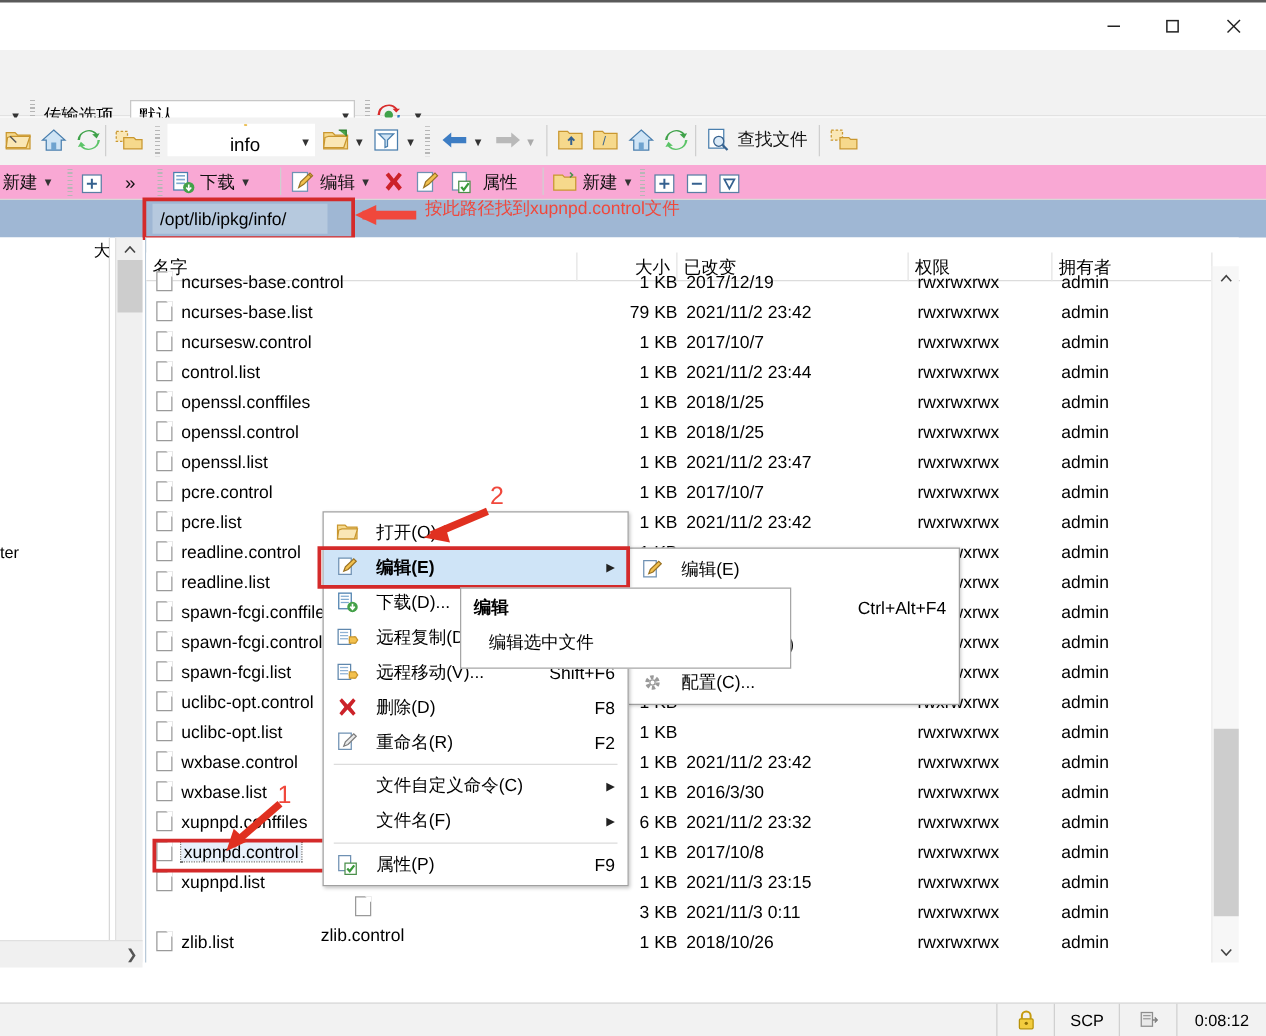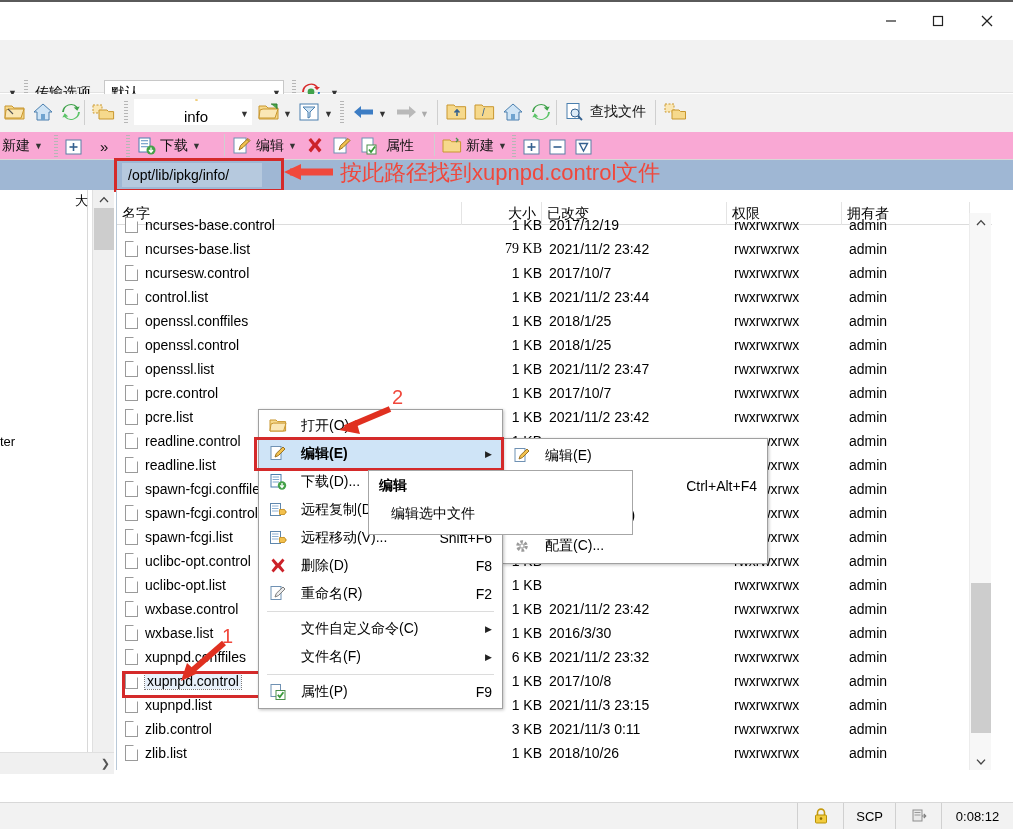--- a/index.html
+++ b/index.html
@@ -86,21 +86,21 @@
     background: #b6c9de;
     display: flex; align-items: center; padding-left: 6px;
     font-size: 14px; color: #000;
   }
   .path-redbox {
     position: absolute; left: 114px; top: 158px; width: 170px; height: 34px;
     border: 3px solid #d42a2a;
   }
   .anno-text {
     position: absolute; font-family: "Liberation Sans", sans-serif;
-    color: #f0483c; font-size: 22px; white-space: nowrap;
+    color: #f0483c; font-size: 14px; white-space: nowrap;
   }
 
   
   .leftstub {
     position: absolute; left: 0; top: 190px; width: 88px; height: 580px;
     background: #fff; border-right: 1px solid #d8d8d8;
   }
   .leftstub-text {
     position: absolute; left: 0; top: 434px; font-size: 13px; color: #000;
   }
@@ -544,21 +544,21 @@
           <div class="cell r" style="left: 345px; width: 80px;">1 KB</div>
           <div class="cell" style="left: 432px; width: 178px;">2017/12/19</div>
           <div class="cell" style="left: 617px; width: 108px;">rwxrwxrwx</div>
           <div class="cell" style="left: 732px; width: 120px;">admin</div>
         </div>
         <div class="row">
           <div class="cell namecell" style="left: 8px; width: 330px;">
             <span class="fileicon"></span>
             <span class="fname">ncurses-base.list</span>
           </div>
-          <div class="cell r" style="left: 345px; width: 80px; font-family: Liberation Serif, serif;">79 KB</div>
+          <div class="cell r" style="left: 345px; width: 80px;">79 KB</div>
           <div class="cell" style="left: 432px; width: 178px;">2021/11/2 23:42</div>
           <div class="cell" style="left: 617px; width: 108px;">rwxrwxrwx</div>
           <div class="cell" style="left: 732px; width: 120px;">admin</div>
         </div>
         <div class="row">
           <div class="cell namecell" style="left: 8px; width: 330px;">
             <span class="fileicon"></span>
             <span class="fname">ncursesw.control</span>
           </div>
           <div class="cell r" style="left: 345px; width: 80px;">1 KB</div>
@@ -740,21 +740,21 @@
           <div class="cell namecell" style="left: 8px; width: 330px;">
             <span class="fileicon"></span>
             <span class="fname">xupnpd.list</span>
           </div>
           <div class="cell r" style="left: 345px; width: 80px;">1 KB</div>
           <div class="cell" style="left: 432px; width: 178px;">2021/11/3 23:15</div>
           <div class="cell" style="left: 617px; width: 108px;">rwxrwxrwx</div>
           <div class="cell" style="left: 732px; width: 120px;">admin</div>
         </div>
         <div class="row">
-          <div class="cell namecell" style="left: 8px; width: 330px;">
+          <div class="cell namecell" style="left: 8px; width: 330px; flex-direction: column;">
             <span class="fileicon"></span>
             <span class="fname">zlib.control</span>
           </div>
           <div class="cell r" style="left: 345px; width: 80px;">3 KB</div>
           <div class="cell" style="left: 432px; width: 178px;">2021/11/3 0:11</div>
           <div class="cell" style="left: 617px; width: 108px;">rwxrwxrwx</div>
           <div class="cell" style="left: 732px; width: 120px;">admin</div>
         </div>
         <div class="row">
           <div class="cell namecell" style="left: 8px; width: 330px;">

